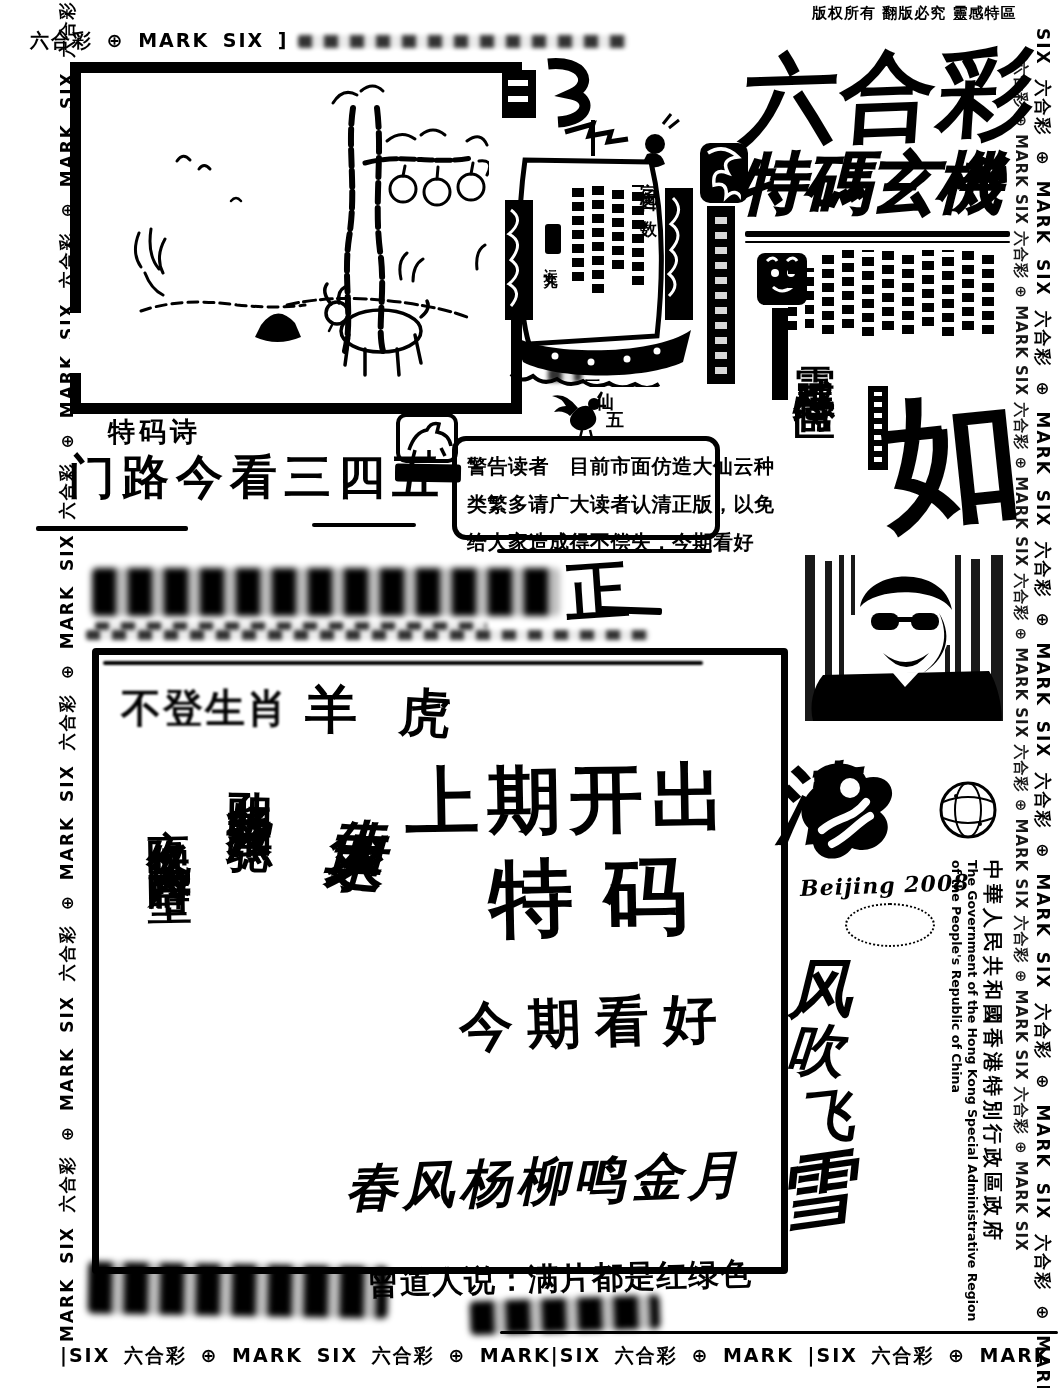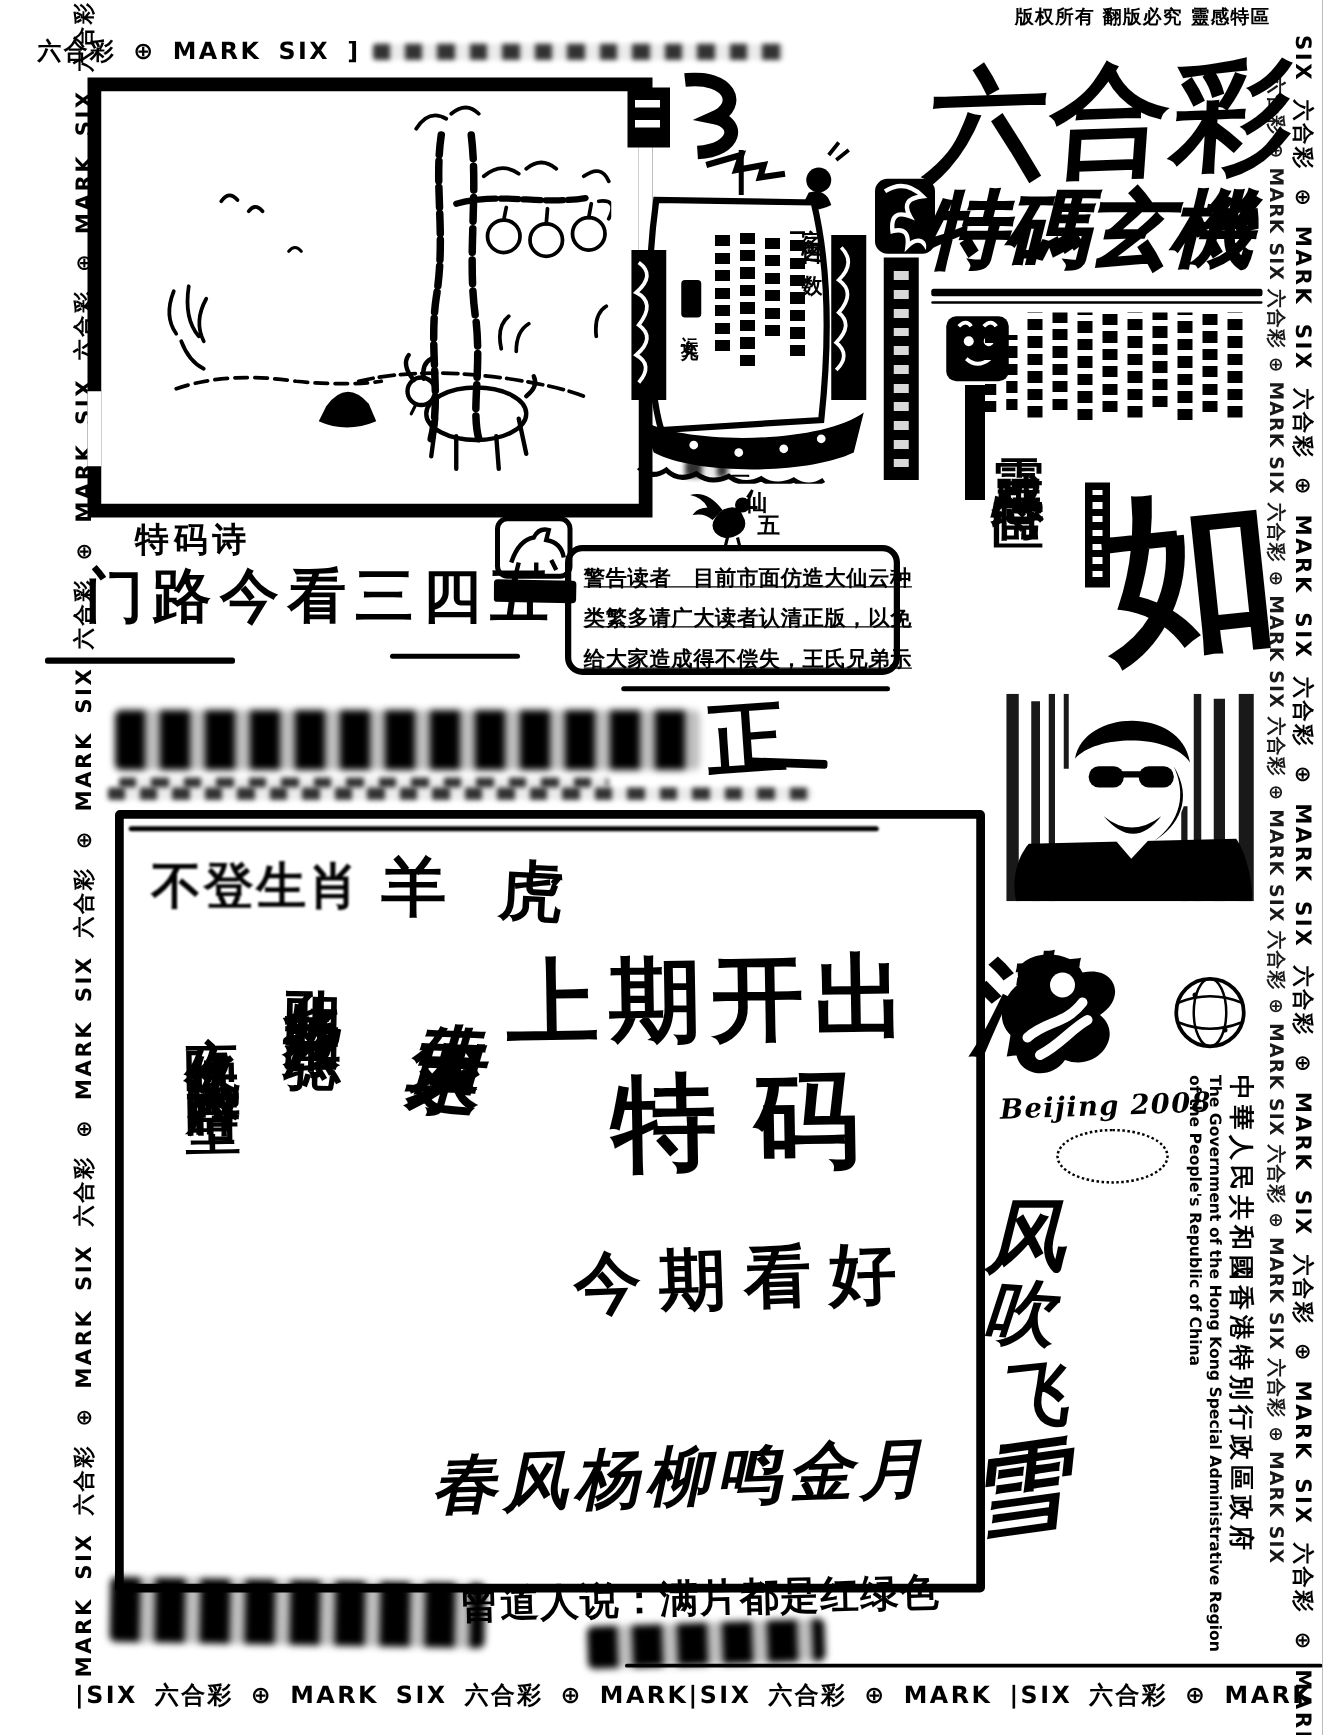--- a/index.html
+++ b/index.html
@@ -171,24 +171,24 @@
     <path d="M30,22 q-12,-16 -26,-12 q10,2 14,10 q-8,0 -12,6 q10,-2 16,4" fill="#000"></path>
     <circle cx="46" cy="18" r="6" fill="#000"></circle>
     <path d="M50,12 l4,-6 M52,20 l6,0 M34,44 l-2,8 M42,44 l2,8" stroke="#000" stroke-width="2.5"></path>
   </svg>
   <div class="abs smudge-light" style="left:548px;top:368px;width:34px;height:14px;"></div>
   <div class="abs callig" style="left:585px;top:372px;font-size:15px;">一</div>
   <div class="abs callig" style="left:596px;top:390px;font-size:18px;">仙</div>
   <div class="abs callig" style="left:606px;top:408px;font-size:18px;">五</div>
 
   <div class="abs" style="left:452px;top:436px;width:268px;height:104px;border:5px solid #000;border-radius:14px;padding:6px 10px;box-sizing:border-box;">
-    <div class="b" style="font-size:17px;line-height:1.9;letter-spacing:.5px;white-space:nowrap;text-decoration:underline;">
+    <div class="b" style="font-size:20px;line-height:1.9;letter-spacing:.5px;white-space:nowrap;">
       <div>警告读者　目前市面仿造大仙云种</div>
       <div>类繁多请广大读者认清正版，以免</div>
-      <div>给大家造成得不偿失，王氏兄弟示</div>
+      <div>给大家造成得不偿失，今期看好</div>
     </div>
   </div>
   <div class="abs rule" style="left:497px;top:549px;width:215px;height:4px;"></div>
 
   <div class="abs smudge" style="left:92px;top:568px;width:468px;height:48px;"></div>
   <div class="abs smudge-light" style="left:95px;top:622px;width:392px;height:8px;"></div>
   <div class="abs callig" style="left:565px;top:548px;font-size:64px;transform:rotate(-4deg);">正</div>
   <div class="abs rule" style="left:600px;top:607px;width:62px;height:7px;transform:rotate(2deg);"></div>
 
   <svg class="abs" style="left:805px;top:555px;" width="202" height="166" viewBox="0 0 202 166">

